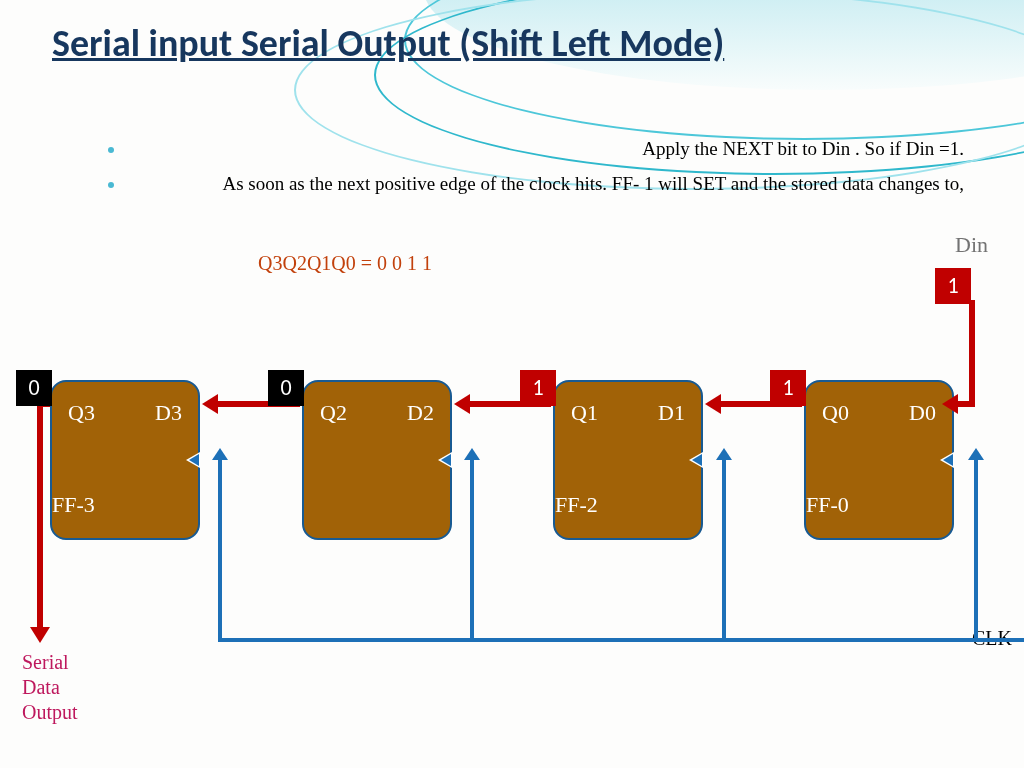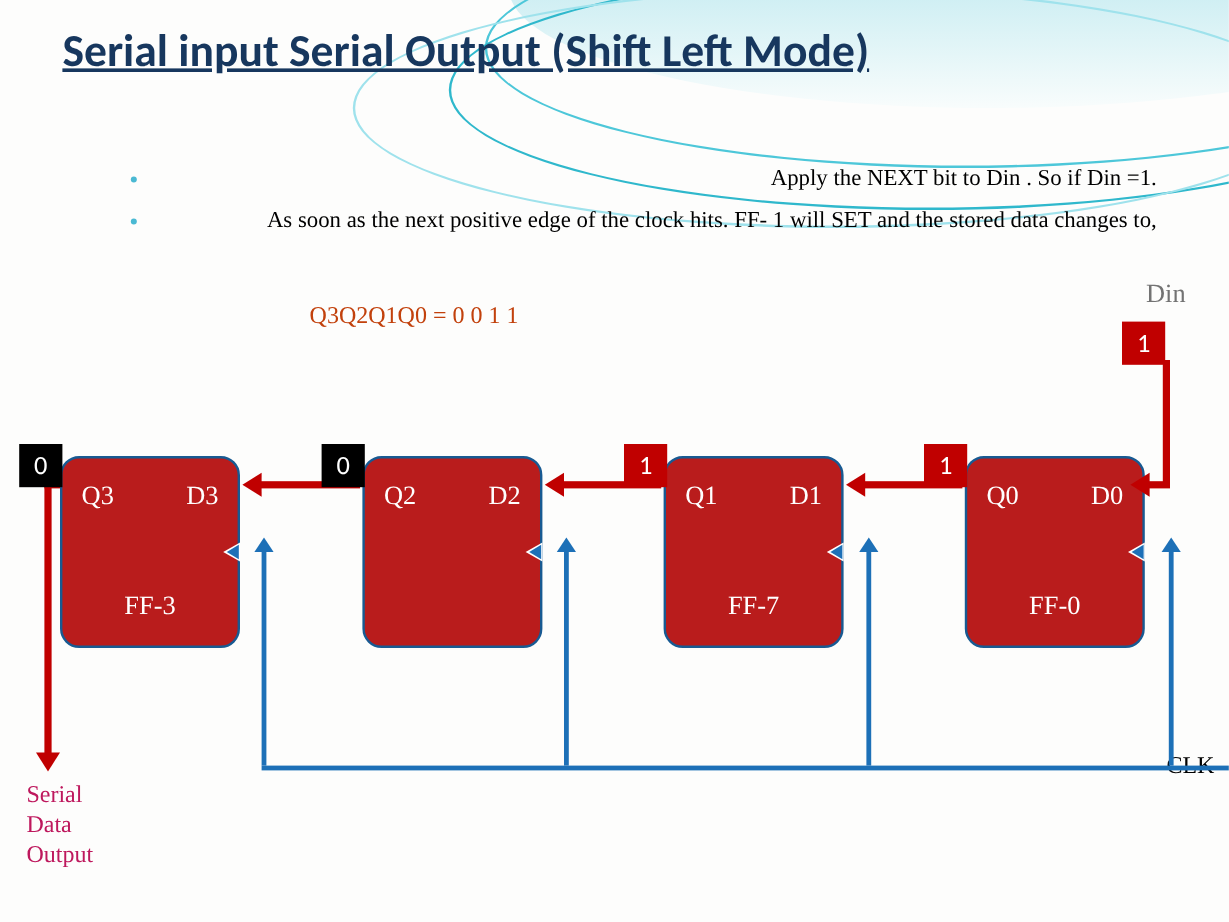--- a/index.html
+++ b/index.html
@@ -54,27 +54,27 @@
     font-size: 20px; color: #000;
   }
   .serial-out {
     position: absolute; top: 650px; left: 22px;
     font-size: 20px; color: #be185d; line-height: 1.25;
   }
 
   
   .ff {
     position: absolute; width: 150px; height: 160px;
-    background: #b91c1c; border: 2px solid #185a92;
+    background: #a16207; border: 2px solid #185a92;
     border-radius: 16px;
     color: #fff;
   }
   .ff .q { position:absolute; top:18px; left:16px; font-size:22px; }
   .ff .d { position:absolute; top:18px; right:16px; font-size:22px; }
-  .ff .name { position:absolute; bottom:20px; left:0; right:0; text-align:center; font-size:22px; }
+  .ff .name { position:absolute; bottom:20px; left:0; right:0; text-align:left; font-size:22px; }
   
   .ff .clknotch {
     position:absolute; right:-2px; top:70px;
     width:0; height:0;
     border-top:8px solid transparent;
     border-bottom:8px solid transparent;
     border-right:14px solid #fff;
   }
   .ff .clknotch::after{
     content:""; position:absolute; left:3px; top:-6px;
@@ -196,21 +196,21 @@
 </div>
 <div class="ff ff2">
   <div class="q">Q2</div>
   <div class="d">D2</div>
   <div class="clknotch"></div>
 </div>
 <div class="ff ff1">
   <div class="q">Q1</div>
   <div class="d">D1</div>
   <div class="clknotch"></div>
-  <div class="name">FF-7</div>
+  <div class="name">FF-2</div>
 </div>
 <div class="ff ff0">
   <div class="q">Q0</div>
   <div class="d">D0</div>
   <div class="clknotch"></div>
   <div class="name">FF-0</div>
 </div>
 
 <div class="rarrow ra1"></div>
 <div class="rarrow ra2"></div>

